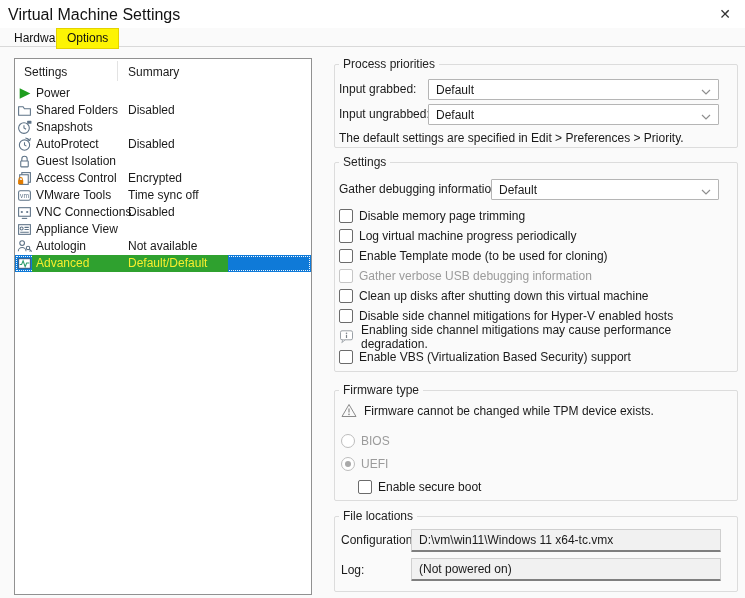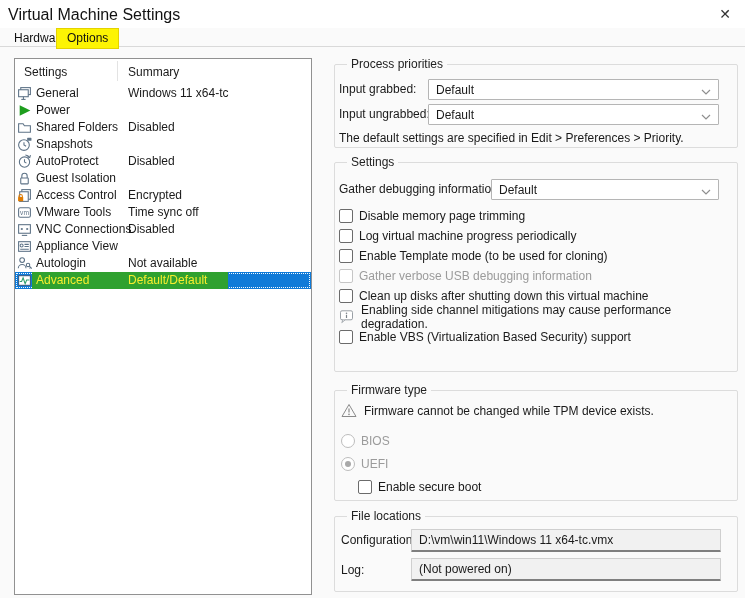--- a/index.html
+++ b/index.html
@@ -29,21 +29,21 @@
   .srow .sicon{position:absolute;left:2px;top:1px;width:16px;height:15px;}
   .srow .sicon svg{display:block;}
   .srow .slabel{position:absolute;left:21px;top:0;}
   .srow .ssummary{position:absolute;left:113px;top:0;}
   .srow.selected{background:#0f7ad8;color:#fff;outline:1px dotted rgba(255,255,255,.95);outline-offset:-2px;}
   .srow.selected .hl-band{position:absolute;left:17px;top:0;width:196px;height:17px;background:#2fa12f;}
   .srow.selected .slabel,.srow.selected .ssummary{color:#f6ee2e;z-index:2;}
 
   
   .group{position:absolute;left:334px;width:404px;border:1px solid #dcdcdc;border-radius:2px;box-sizing:border-box;}
-  .group-label{position:absolute;left:4px;top:-8px;background:#fafafa;padding:0 4px;color:#222;margin-left:8px;}
+  .group-label{position:absolute;left:4px;top:-8px;background:#fafafa;padding:0 4px;color:#222;}
   .g-pp{top:64px;height:84px;}
   .g-settings{top:162px;height:210px;}
   .g-firmware{top:390px;height:111px;}
   .g-files{top:516px;height:76px;}
 
   .flabel{position:absolute;color:#1a1a1a;}
 
   
   .combo{position:absolute;height:21px;background:#fff;border:1px solid #b5b5b5;border-radius:1px;box-sizing:border-box;cursor:default;}
   .combo .cval{position:absolute;left:7px;top:3px;color:#1a1a1a;}
@@ -88,32 +88,20 @@
   <div class="panel">
     <div class="panel-header">
       <span class="ph-label ph-settings">Settings</span>
       <span class="ph-sep"></span>
       <span class="ph-label ph-summary">Summary</span>
     </div>
     <div id="sidebar-rows">
         <div class="srow">
           <span class="sicon">
             <svg width="15" height="15" viewBox="0 0 14 14">
-              <rect x="3.5" y="1.5" width="9" height="6.5" fill="none" stroke="#5e7387"></rect>
-              <rect x="1.5" y="3.5" width="9" height="6.5" fill="#fff" stroke="#5e7387"></rect>
-              <line x1="4" y1="12.5" x2="8" y2="12.5" stroke="#5e7387"></line>
-              <line x1="6" y1="10" x2="6" y2="12.5" stroke="#5e7387"></line>
-            </svg>
-          </span>
-          <span class="slabel">General</span>
-          <span class="ssummary">Windows 11 x64-tc</span>
-        </div>
-        <div class="srow">
-          <span class="sicon">
-            <svg width="15" height="15" viewBox="0 0 14 14">
               <path d="M2.5 2 L12.5 7 L2.5 12 Z" fill="#1e9e1e"></path>
             </svg>
           </span>
           <span class="slabel">Power</span>
           <span class="ssummary"></span>
         </div>
         <div class="srow">
           <span class="sicon">
             <svg width="15" height="15" viewBox="0 0 14 14">
               <path d="M1.5 3.5 h4.2 l1.2 1.8 h5.6 v6.2 h-11 z" fill="#fff" stroke="#5e7387"></path>
@@ -266,20 +254,24 @@
           <span class="cb"></span>
           <span class="cbl">Enable Template mode (to be used for cloning)</span>
         </div>
         <div class="cbrow disabled">
           <span class="cb"></span>
           <span class="cbl">Gather verbose USB debugging information</span>
         </div>
         <div class="cbrow">
           <span class="cb"></span>
           <span class="cbl">Clean up disks after shutting down this virtual machine</span>
+        </div>
+        <div class="cbrow">
+          <span class="cb"></span>
+          <span class="cbl">Disable side channel mitigations for Hyper-V enabled hosts</span>
         </div>
         <div class="inforow">
           <span class="info-ic">
             <svg width="15" height="15" viewBox="0 0 15 15">
               <rect x="1.5" y="1.8" width="12" height="9" rx="1.5" fill="#fff" stroke="#9aa0a6"></rect>
               <path d="M4 10.8 L2.8 13.6 L6.2 10.8" fill="#fff" stroke="#9aa0a6" stroke-width="0.9"></path>
               <circle cx="7.5" cy="4.2" r="0.8" fill="#7a8188"></circle>
               <line x1="7.5" y1="5.8" x2="7.5" y2="9" stroke="#7a8188" stroke-width="1.2"></line>
             </svg>
           </span>

